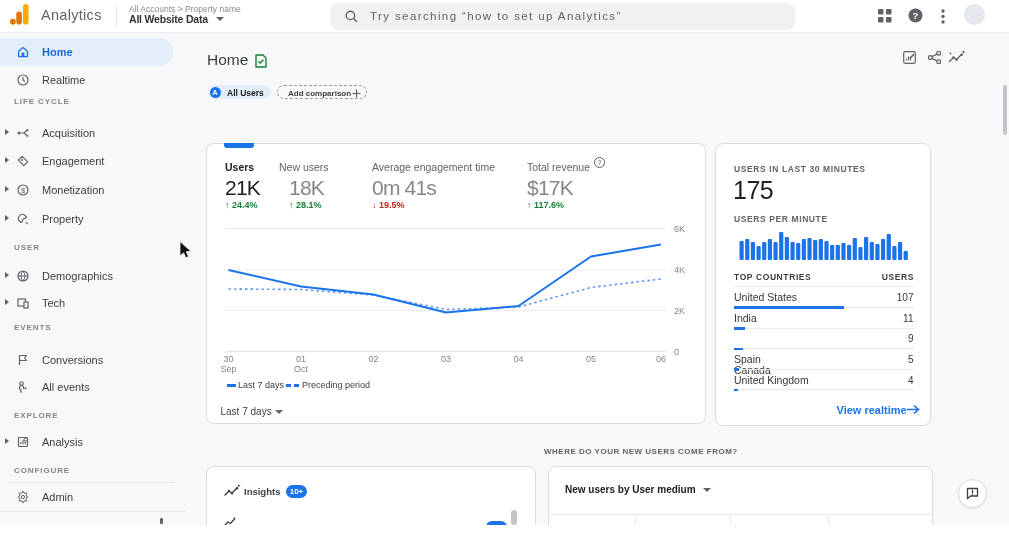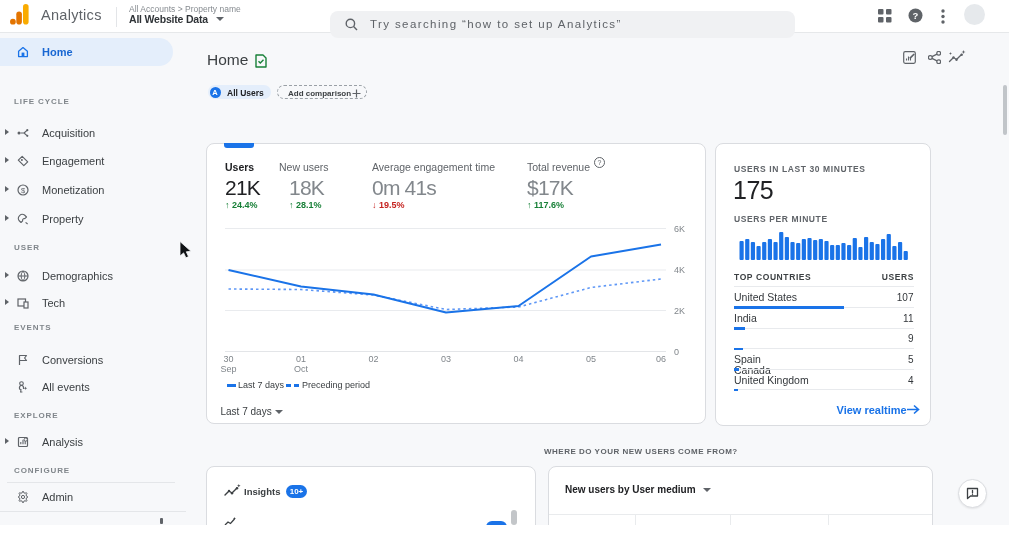--- a/index.html
+++ b/index.html
@@ -6,21 +6,21 @@
 html,body { width:1009px; height:535px; overflow:hidden; }
 body { font-family:"Liberation Sans", sans-serif; background:#f7f8fa; position:relative; }
 
 #header { position:absolute; left:0; top:0; width:1009px; height:33px; background:#fff; border-bottom:1px solid #e6e8ea; z-index:5; }
 #logo { position:absolute; left:10px; top:3px; }
 #brand { position:absolute; left:41px; top:7px; font-size:14.5px; color:#5f6368; letter-spacing:0.3px; }
 #hdiv { position:absolute; left:116px; top:7px; width:1px; height:20px; background:#e3e5e8; }
 #crumb1 { position:absolute; left:129px; top:4px; font-size:8.5px; color:#868b90; }
 #crumb2 { position:absolute; left:129px; top:13px; font-size:10.5px; letter-spacing:-0.2px; font-weight:bold; color:#2f3337; }
 #crumbcaret { position:absolute; left:216px; top:17px; width:0; height:0; border-left:4px solid transparent; border-right:4px solid transparent; border-top:4px solid #5f6368; }
-#search { position:absolute; left:330px; top:3px; width:465px; height:27px; background:#f0f1f3; border-radius:8px;margin-top:8px; }
+#search { position:absolute; left:330px; top:3px; width:465px; height:27px; background:#f0f1f3; border-radius:8px; }
 #searchtext { position:absolute; left:40px; top:7px; font-size:11.5px; letter-spacing:1.4px; color:#5f6368; }
 
 #sidebar { position:absolute; left:0; top:33px; width:194px; height:492px; background:#f7f8fa; z-index:4; }
 .navrow { position:absolute; left:0; height:28px; width:194px; }
 .navrow .caret { position:absolute; left:5px; top:10px; width:0; height:0; border-top:3.5px solid transparent; border-bottom:3.5px solid transparent; border-left:4.5px solid #5f6368; }
 .navrow .nicon { position:absolute; left:17px; top:8px; width:12px; height:12px; }
 .navrow .nlabel { position:absolute; left:42px; top:8px; font-size:11px; color:#3c4043; }
 .navhead { position:absolute; left:14px; font-size:8px; font-weight:bold; letter-spacing:0.9px; color:#80868b; }
 #homepill { position:absolute; left:0; top:5px; width:173px; height:27.5px; background:#e4eefb; border-radius:0 14px 14px 0; }
 #title { position:absolute; left:207px; top:51px; font-size:15.5px; color:#3c4043; }
@@ -81,20 +81,27 @@
 </div>
 
 <div id="sidebar">
   <div id="homepill"></div>
   <div class="navrow" style="top:5px">
     <svg class="nicon" viewBox="0 0 12 12">
         <path d="M1.6 5.2 L6 1.6 L10.4 5.2 V10.6 H1.6 Z" fill="none" stroke="#1a73e8" stroke-width="1.3" stroke-linejoin="round"></path>
         <rect x="4.6" y="6.6" width="2.8" height="4" fill="#1a73e8"></rect>
       </svg>
     <div class="nlabel" style="color:#1967d2;font-weight:bold">Home</div>
+  </div>
+  <div class="navrow" style="top:33px">
+    <svg class="nicon" viewBox="0 0 12 12">
+        <circle cx="6" cy="6" r="5" fill="none" stroke="#5f6368" stroke-width="1.2"></circle>
+        <path d="M6 3.2 V6 L8 7.4" fill="none" stroke="#5f6368" stroke-width="1.2"></path>
+      </svg>
+    <div class="nlabel">Realtime</div>
   </div>
   <div class="navhead" style="top:64px">LIFE CYCLE</div>
   <div class="navrow" style="top:114px">
       <span class="caret"></span>
     <svg class="nicon" viewBox="0 0 12 12">
         <path d="M1.3 5.2 L5.2 1.3 L10.7 6.8 L6.8 10.7 Z" fill="none" stroke="#5f6368" stroke-width="1.2" stroke-linejoin="round"></path>
         <circle cx="4.9" cy="4.9" r="1" fill="#5f6368"></circle>
       </svg>
     <div class="nlabel">Engagement</div>
   </div>

